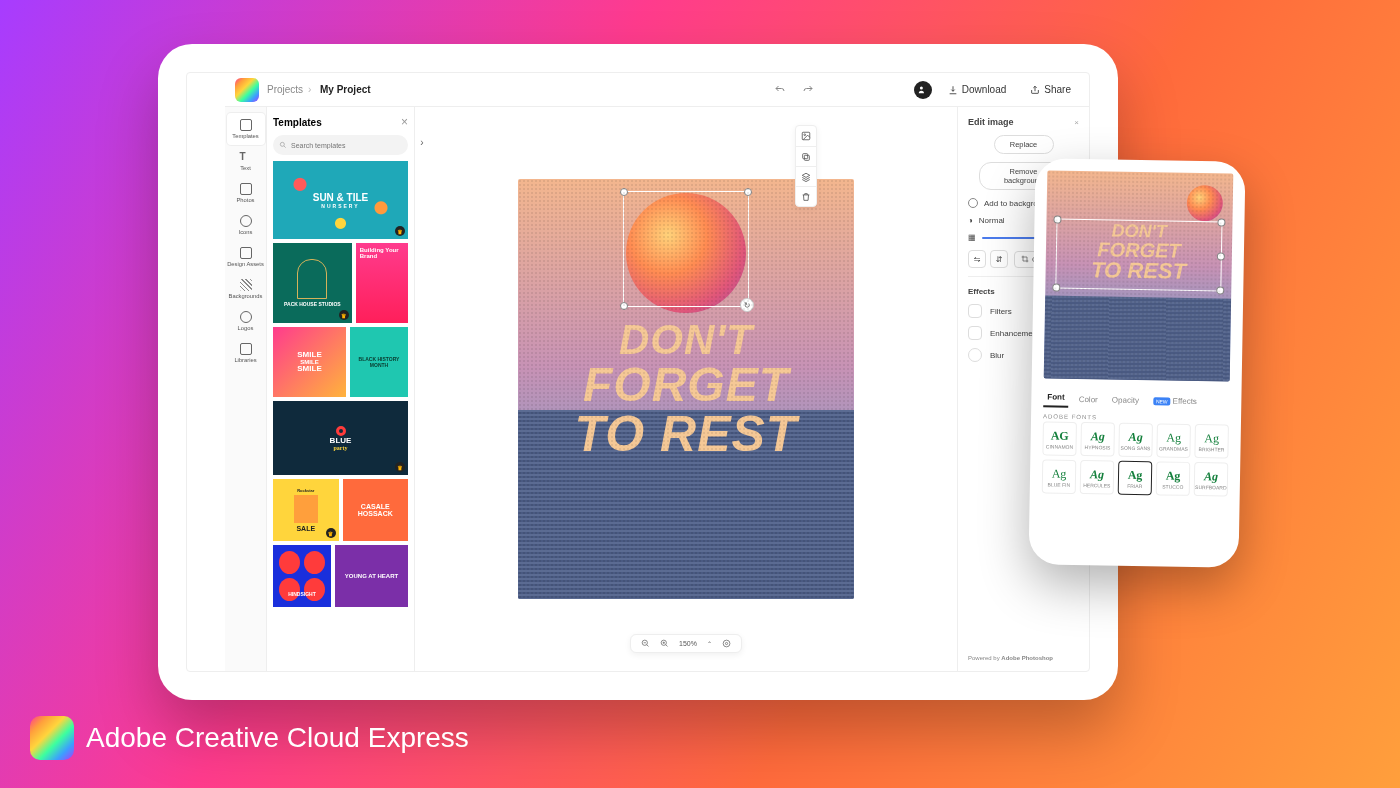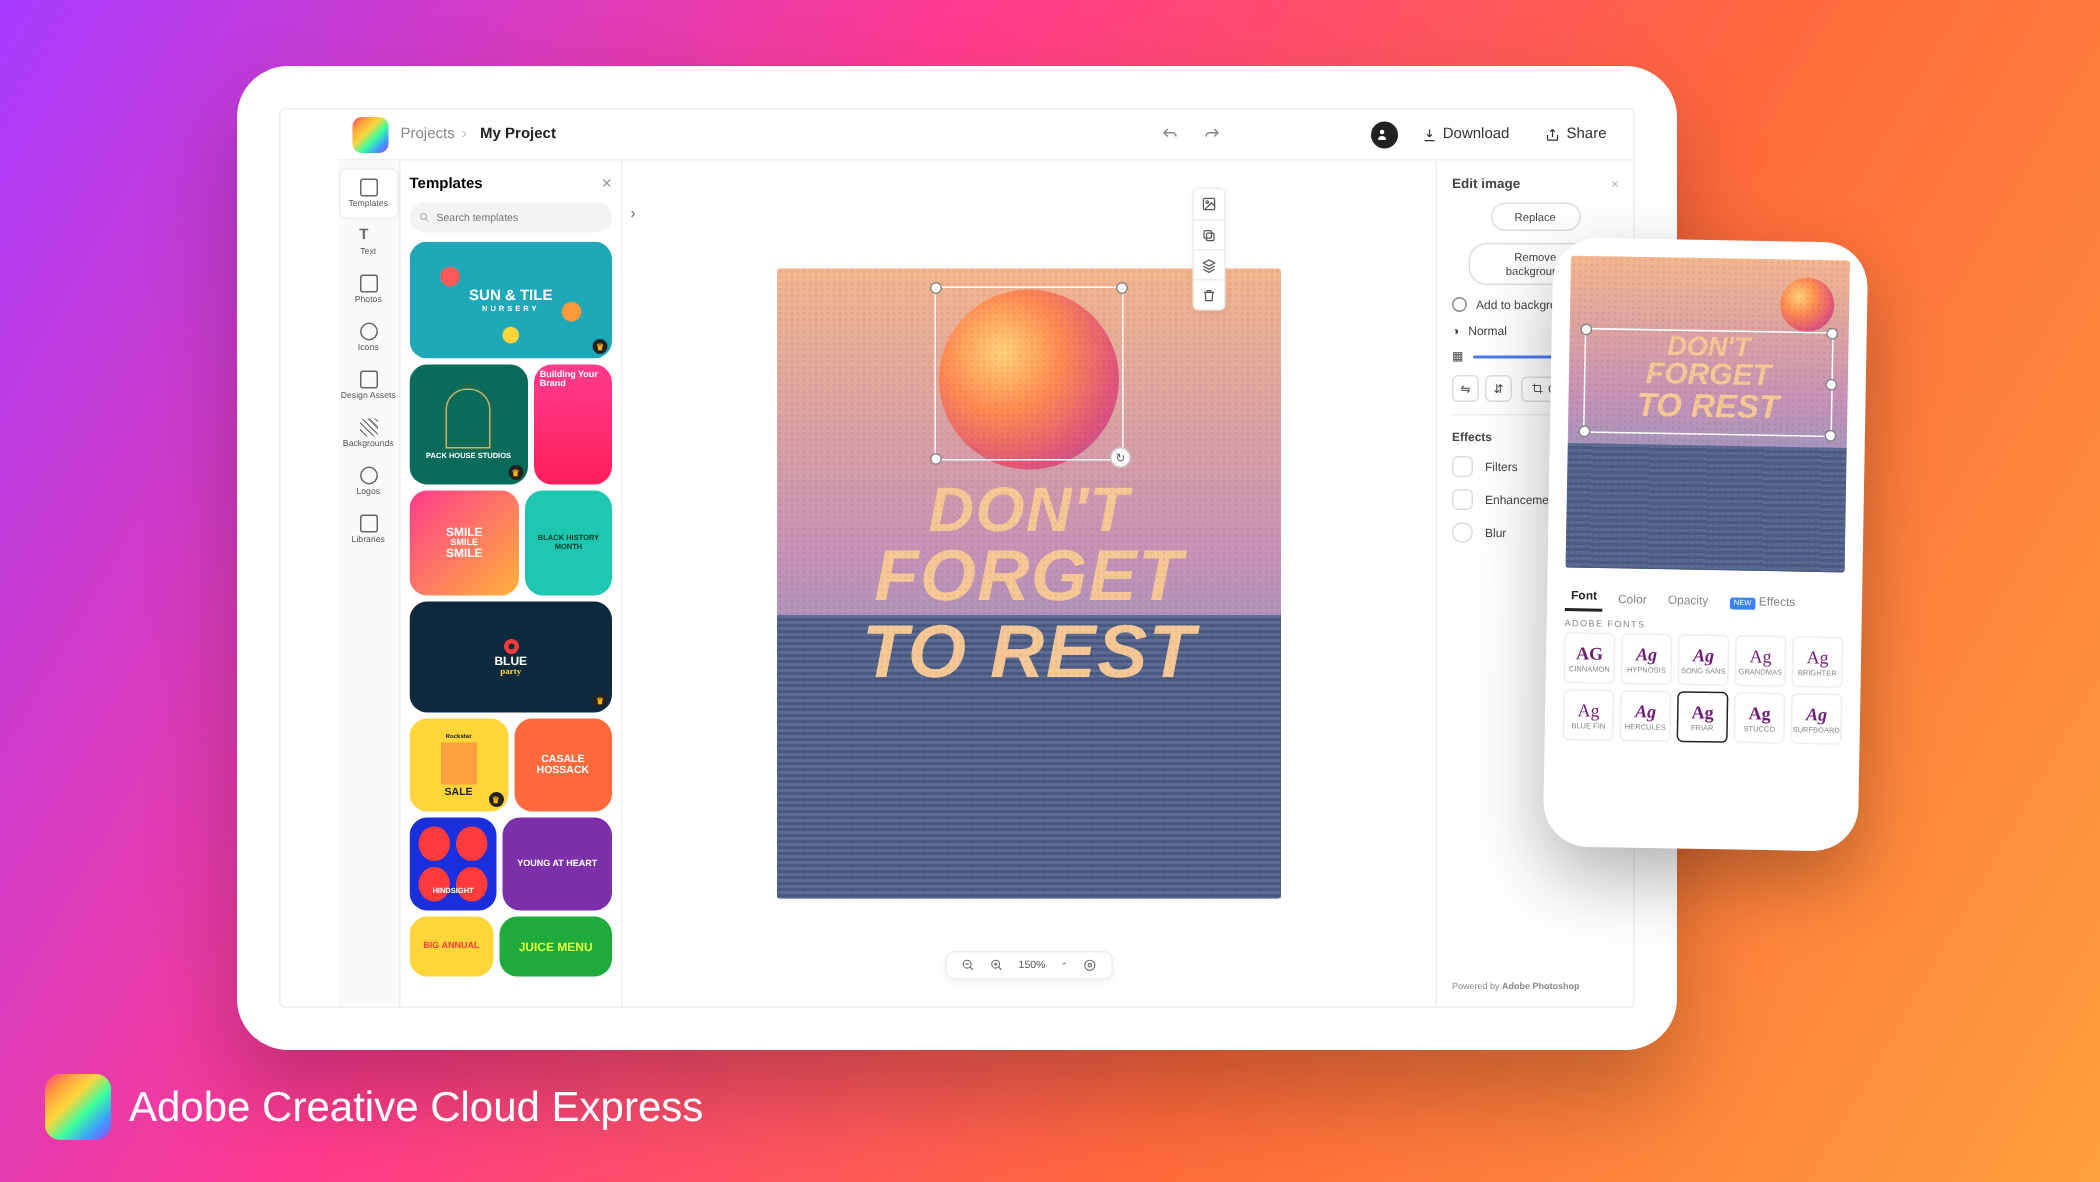--- a/index.html
+++ b/index.html
@@ -44,21 +44,21 @@
   .lnicon { width:12px;height:12px;border:1.2px solid #666;border-radius:2px;}
   .templates-panel {
     width:148px; border-right:1px solid #eee; display:flex;flex-direction:column;padding:8px 6px; gap:6px;
   }
   .tp-head { display:flex;align-items:center;justify-content:space-between;}
   .tp-title { font-size:10px;font-weight:600;}
   .tp-close { font-size:12px;color:#999;cursor:pointer;}
   .tp-search { height:20px;border-radius:10px;background:#f3f3f3;display:flex;align-items:center;padding:0 6px;gap:4px;}
   .tp-search input { border:none;background:none;font-size:7px;flex:1;outline:none;}
   .tp-grid { flex:1; overflow:hidden; display:flex;flex-direction:column;gap:4px;}
-  .tpl { border-radius:12px;position:relative;display:flex;align-items:center;justify-content:center;text-align:center;color:#fff;font-weight:600;padding:4px;overflow:hidden;}
+  .tpl { border-radius:0;position:relative;display:flex;align-items:center;justify-content:center;text-align:center;color:#fff;font-weight:600;padding:4px;overflow:hidden;}
   .tpl .crown { position:absolute;right:3px;bottom:3px;width:10px;height:10px;border-radius:50%;background:#222;color:#ffb300;font-size:6px;display:flex;align-items:center;justify-content:center;}
   .tpl-row { display:flex; gap:4px;}
   .canvas-area { flex:1; position:relative; background:#fff; display:flex;align-items:center;justify-content:center;}
   .canvas {
     width:336px; height:420px; position:relative; overflow:hidden;
     background: linear-gradient(180deg,#f3b68e 0%, #c792b5 45%, #8898c5 75%, #4c5c85 100%);
     border-radius:2px;
   }
   .halftone::after{content:"";position:absolute;inset:0;background-image:radial-gradient(rgba(0,0,0,.08) 1px,transparent 1px);background-size:4px 4px;}
   .sea { position:absolute;left:0;right:0;bottom:0;height:45%;
@@ -104,21 +104,21 @@
   .pcanvas .orb{width:36px;height:36px;top:12px;right:10px;left:auto;transform:none;}
   .pheadline{position:absolute;left:0;right:0;top:50px;text-align:center;font-family:Georgia,serif;font-style:italic;font-weight:800;color:#f5c896;line-height:1;}
   .ph1{font-size:18px;} .ph2{font-size:20px;} .ph3{font-size:22px;}
   .psel{position:absolute;top:48px;left:10px;right:10px;height:70px;border:1px solid #fff;}
   .ptabs{display:flex;gap:6px;margin-top:10px;font-size:8px;color:#888;align-items:flex-end;}
   .ptab{padding:4px 4px;} .ptab.on{color:#222;font-weight:600;border-bottom:2px solid #222;}
   .ptab.new::before{content:"NEW";font-size:5px;background:#3b82f6;color:#fff;padding:1px 3px;border-radius:2px;margin-right:2px;}
   .pfonts-label{font-size:6px;color:#888;letter-spacing:1px;margin:6px 0 2px;}
   .fgrid{display:grid;grid-template-columns:repeat(5,1fr);gap:4px;}
   .fcell{height:34px;border:1px solid #eee;border-radius:4px;display:flex;flex-direction:column;align-items:center;justify-content:center;font-size:5px;color:#888;}
-  .fcell .ag{font-size:12px;font-weight:700;color:#701a75;font-family:Georgia,serif;}
+  .fcell .ag{font-size:12px;font-weight:700;color:#15803d;font-family:Georgia,serif;}
   .fcell.sel{border:1.5px solid #222;}
   
   .brand{position:absolute;left:30px;bottom:28px;display:flex;align-items:center;gap:12px;color:#fff;}
   .brand-logo{width:44px;height:44px;border-radius:10px;background:#000 linear-gradient(135deg,#ff3b8d,#ff9f3c,#ffd53c,#3cff9f,#3c9fff,#a73cff);background-blend-mode:screen;}
   .brand-text{font-size:28px;font-weight:400;}
   svg{display:block;}
 </style>
 </head>
 <body>
 
@@ -268,28 +268,20 @@
                   <div style="background:#ff3b3b;border-radius:50%;"></div>
                   <div style="background:#ff3b3b;border-radius:50%;"></div>
                   <div style="background:#ff3b3b;border-radius:50%;"></div>
                   <div style="background:#ff3b3b;border-radius:50%;"></div>
                 </div>
               <span style="position:relative;z-index:1;margin-top:36px;">HINDSIGHT</span>
             </div>
             <div class="tpl" style="flex:1.3;height:62px;background:#7b2fa8;font-size:6px;flex-direction:column;">
               <span>YOUNG AT HEART</span>
             </div>
-          </div>
-          <div class="tpl-row">
-            <div class="tpl" style="flex:1;height:40px;background:#ffd53c;color:#ff3b3b;font-size:6px;">
-                <span>BIG ANNUAL</span>
-              </div>
-            <div class="tpl" style="flex:1.4;height:40px;background:#1faa3c;color:#dfff3c;font-size:8px;font-family:cursive;">
-                <span>JUICE MENU</span>
-              </div>
           </div>
         </div>
       </div>
 
       <div class="collapse-toggle">›</div>
 
       <div class="canvas-area">
         <div class="canvas halftone">
           <div class="sea"></div>
           <div class="orb"></div>

